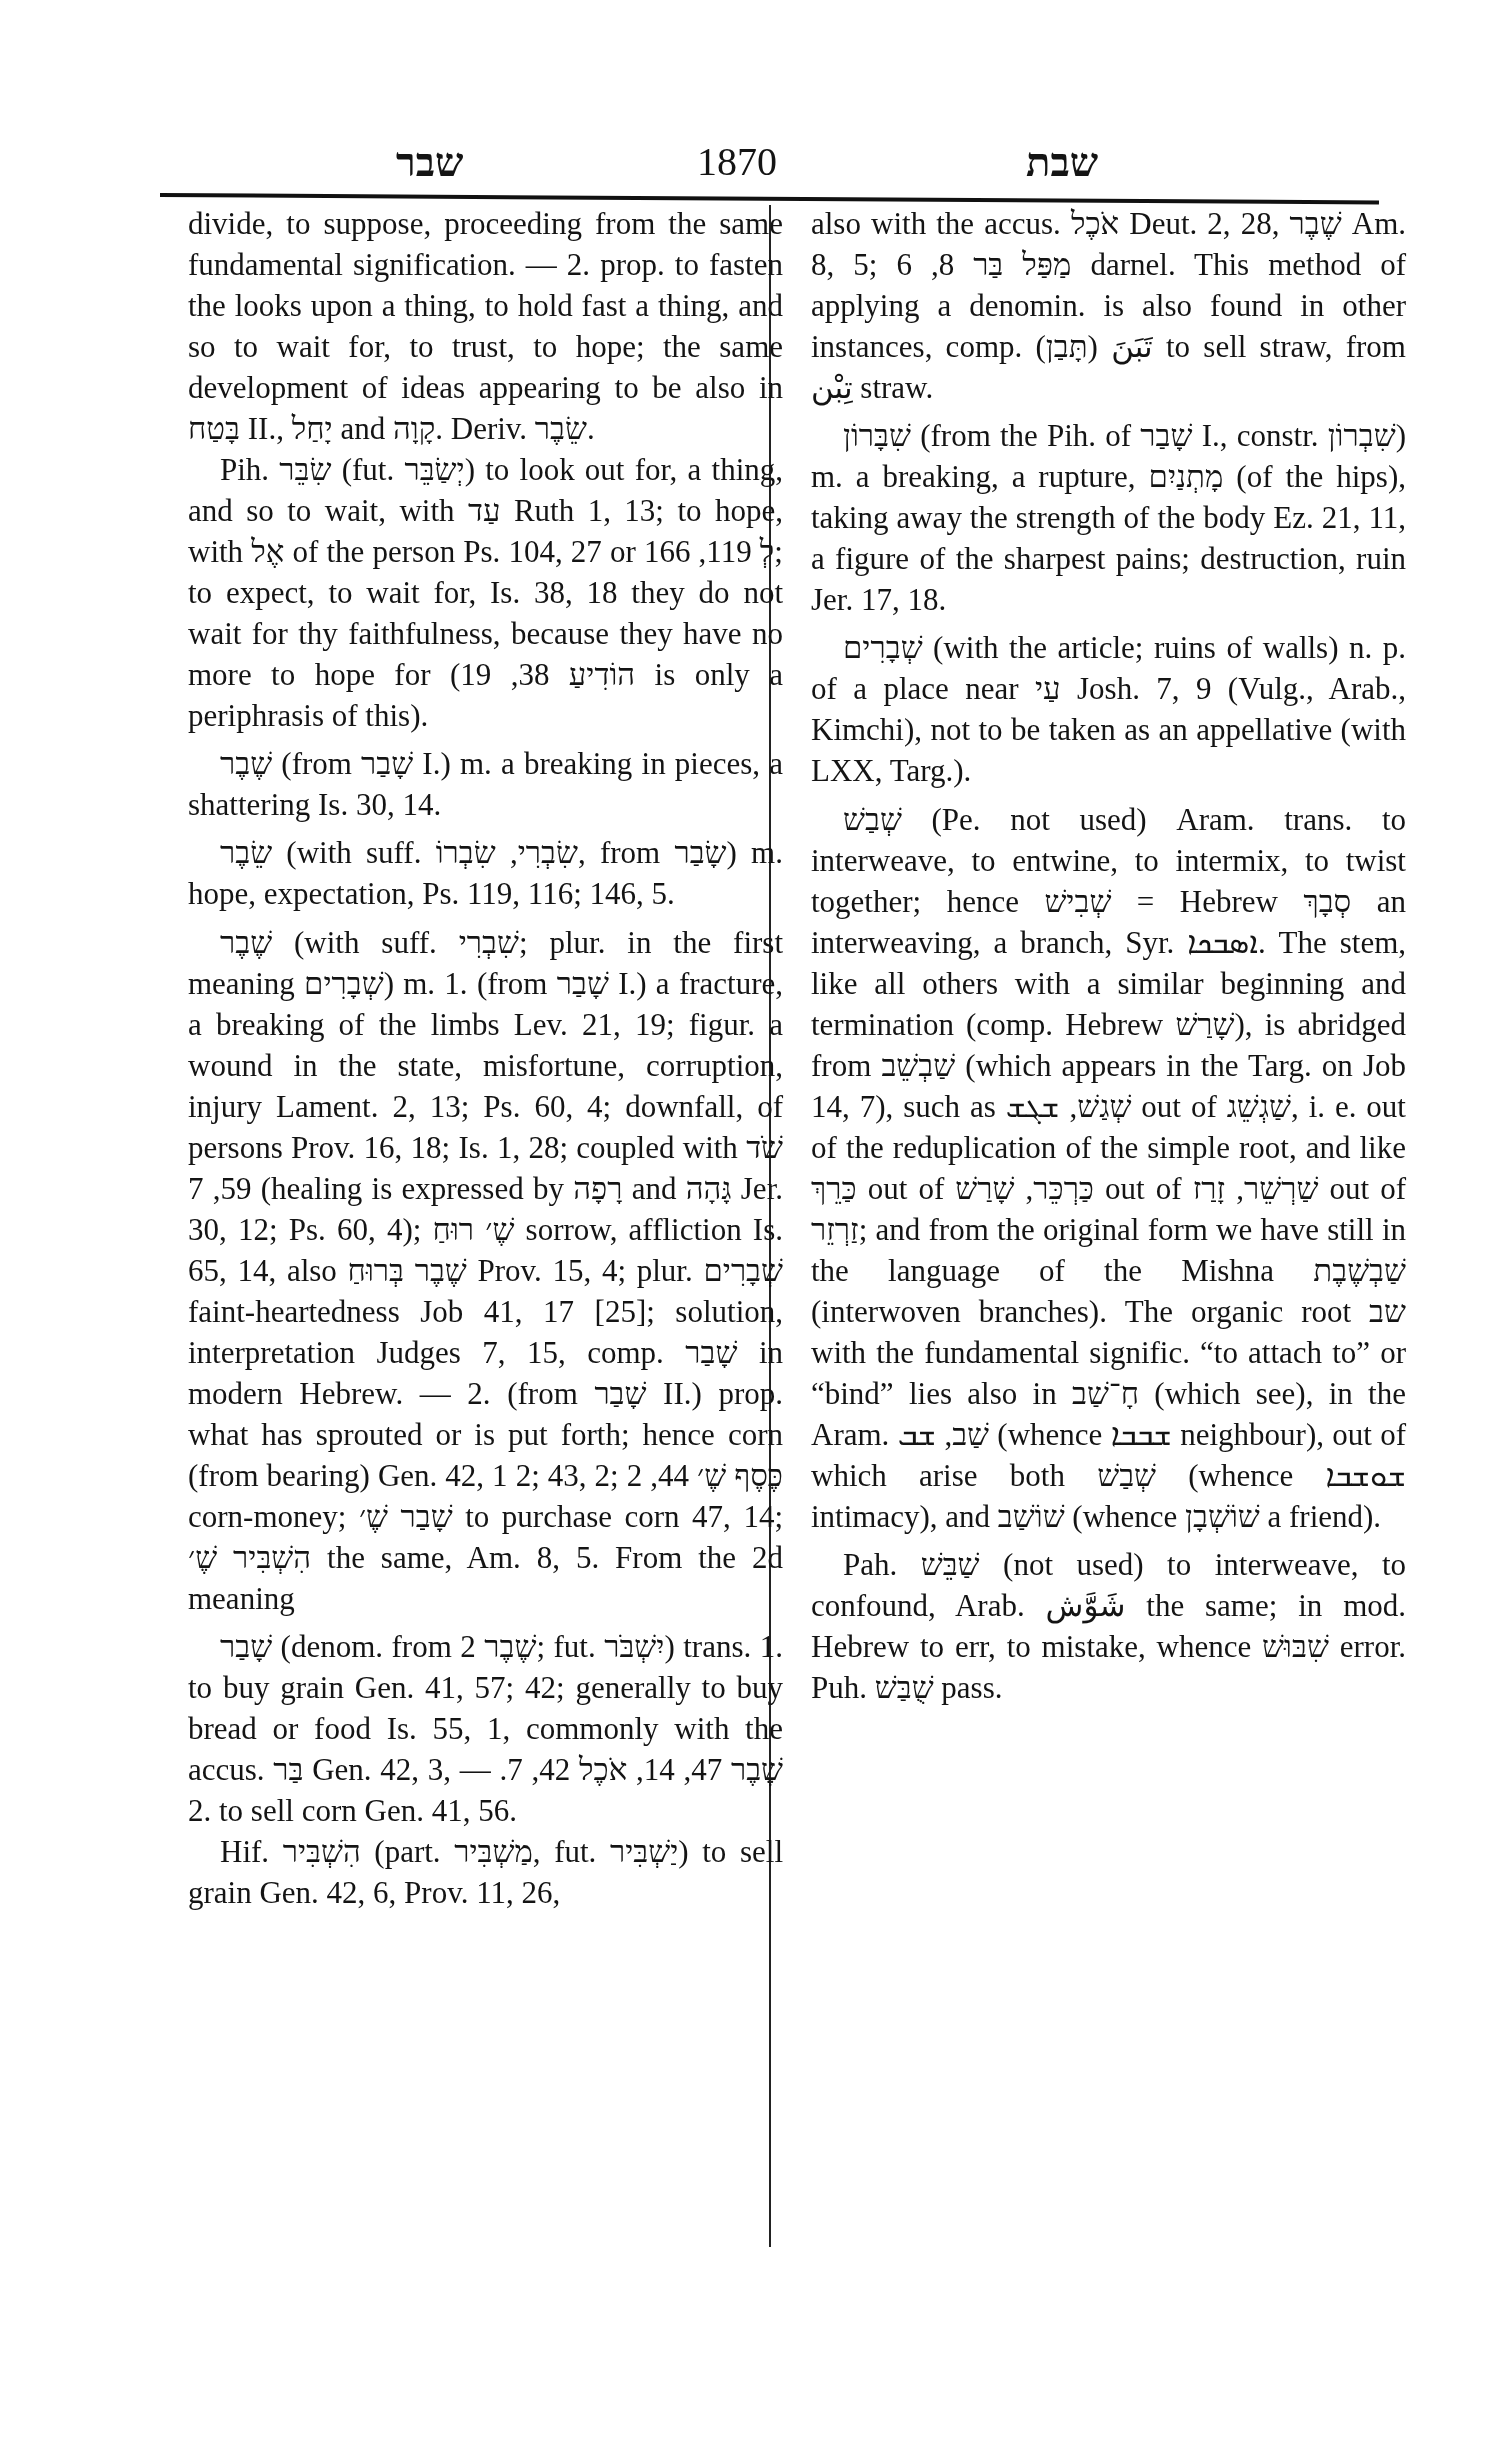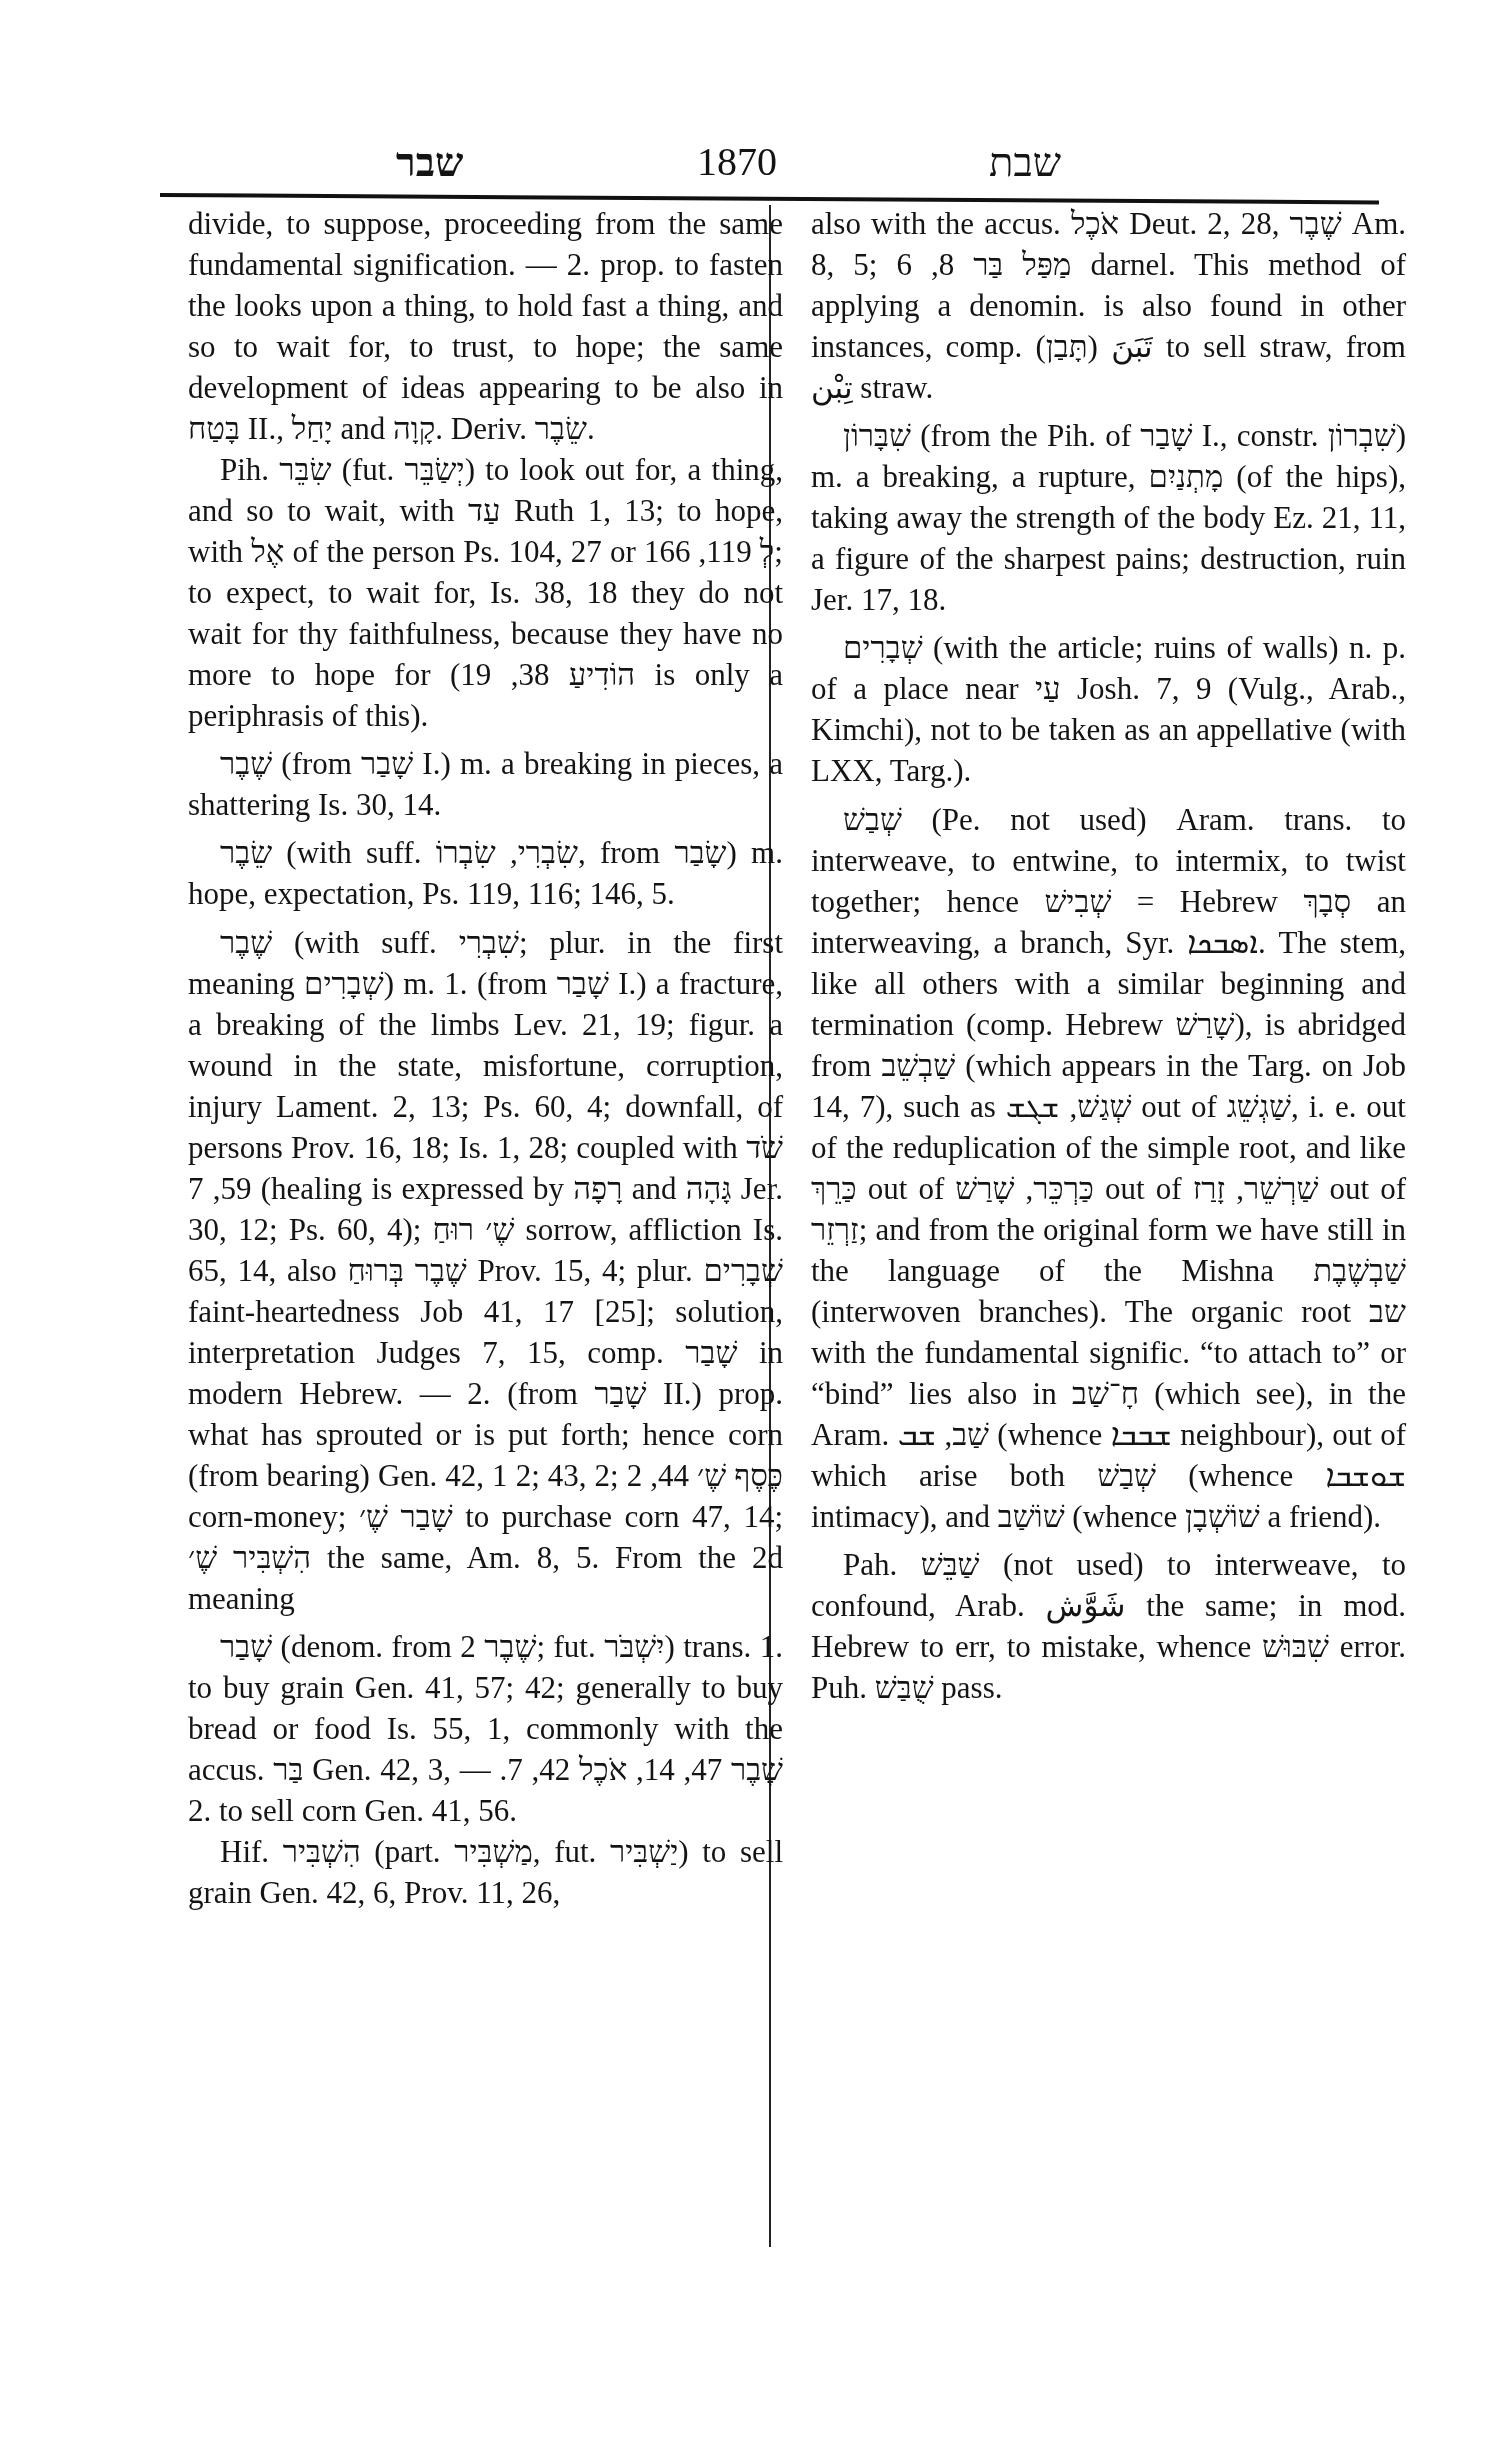--- a/index.html
+++ b/index.html
@@ -2,21 +2,21 @@
 <html style="font-size:14.4px"><head>
 <meta charset="utf-8">
 <style>
   html, body { margin:0; padding:0; background:#ffffff; }
   body { width:1512px; height:2450px; position:relative; overflow:hidden;
          font-family:"Liberation Serif","DejaVu Serif",serif; color:#141414; }
   .header { position:absolute; top:135px; left:0; width:1488px; height:54px; }
   .hdr-left, .hdr-center, .hdr-right { position:absolute; top:0; font-size:40px; line-height:54px; }
   .hdr-left { left:396px; font-weight:bold; direction:rtl; font-family:"DejaVu Serif",serif; }
   .hdr-center { left:697px; font-family:"Liberation Serif",serif; }
-  .hdr-right { left:989px; font-weight:normal; direction:rtl; font-family:"DejaVu Serif",serif; }
+  .hdr-right { left:1026px; font-weight:bold; direction:rtl; font-family:"DejaVu Serif",serif; }
   .rule { position:absolute; top:193px; left:160px; width:1219px; height:3.6px; background:#111; transform:rotate(0.35deg); transform-origin:left center; }
   .divider { position:absolute; left:769px; top:205px; width:1.8px; height:2042px; background:#222; }
   .col { position:absolute; top:203px; width:595px; font-size:31px; line-height:41px; text-align:justify;margin-left:28px; }
   .col.left { left:160px; }
   .col.right { left:783px; }
   .col p { margin:0; }
   .col p.ind { text-indent:32px; }
   .col p.entry { margin-top:7.2px; }
 </style>
 </head>

